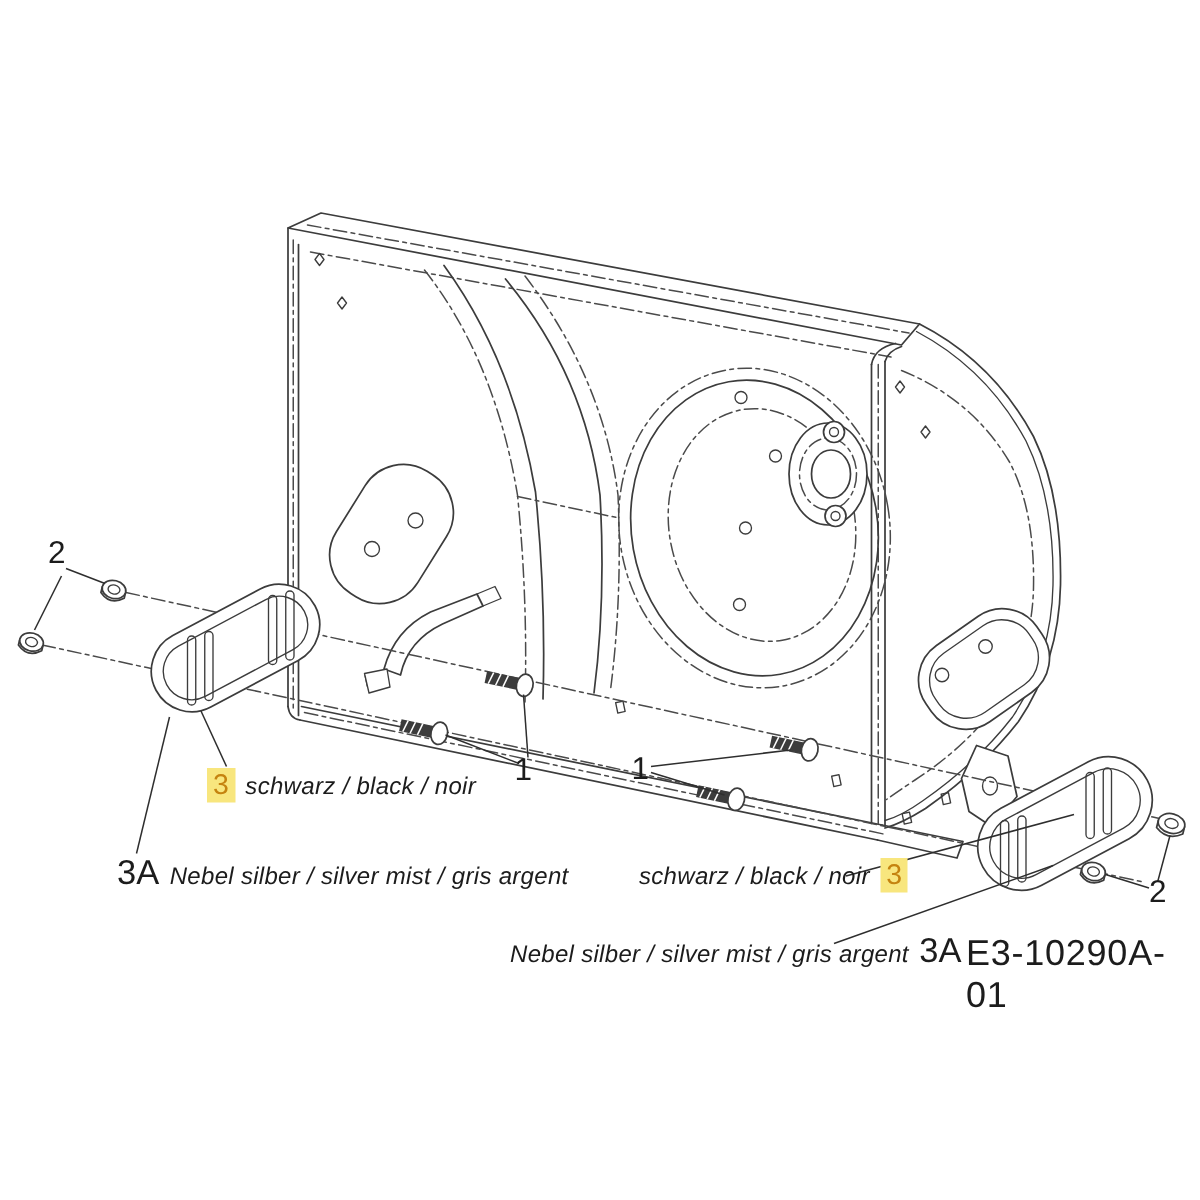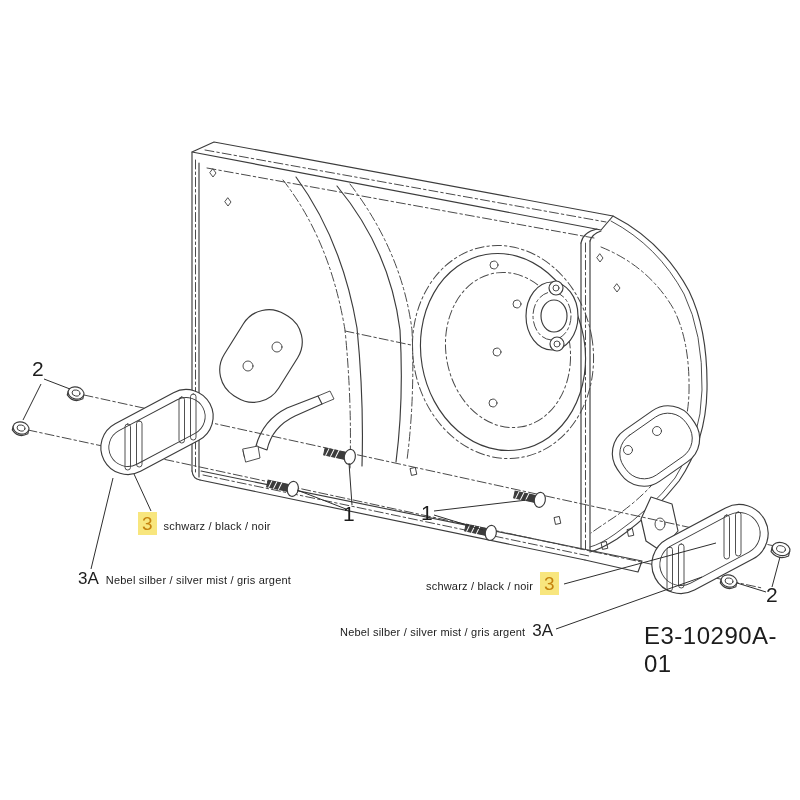--- a/index.html
+++ b/index.html
@@ -7,22 +7,22 @@
          font-family:"Liberation Sans",sans-serif;color:#1c1c1c;}
   .stage svg{position:absolute;left:0;top:0;}
   .ln{stroke:#3c3c3c;stroke-width:1.15;fill:none;stroke-linejoin:round;stroke-linecap:round;}
   .ph{stroke:#4a4a4a;stroke-width:1;fill:none;stroke-dasharray:9 3 2.5 3;stroke-linecap:round;}
   .lead{stroke:#2e2e2e;stroke-width:1;fill:none;}
   .wf{fill:#ffffff;}
   .dk{fill:#3c3c3c;stroke:#3c3c3c;}
   .thin{stroke-width:0.9;}
   .lbl{position:absolute;line-height:1;white-space:nowrap;}
   .digit{font-size:21px;color:#1c1c1c;}
-  .big{font-size:17px;line-height:1;color:#1c1c1c;}
-  .note{font-size:11px;color:#1c1c1c;letter-spacing:.2px;}
+  .big{font-size:23px;line-height:1;color:#1c1c1c;}
+  .note{font-size:16px;color:#1c1c1c;letter-spacing:.2px;font-style:italic;}
   .note-row{position:absolute;display:flex;align-items:baseline;gap:7px;white-space:nowrap;}
   .hl{background:#f8e67e;color:#c5830f;font-size:19px;line-height:1;padding:2px 4px;}
   .dwg{position:absolute;font-size:24px;color:#1c1c1c;letter-spacing:.5px;}
 </style>
 </head>
 <body>
 
 <div class="stage">
 
 <svg width="800" height="800" viewBox="0 0 800 800">

